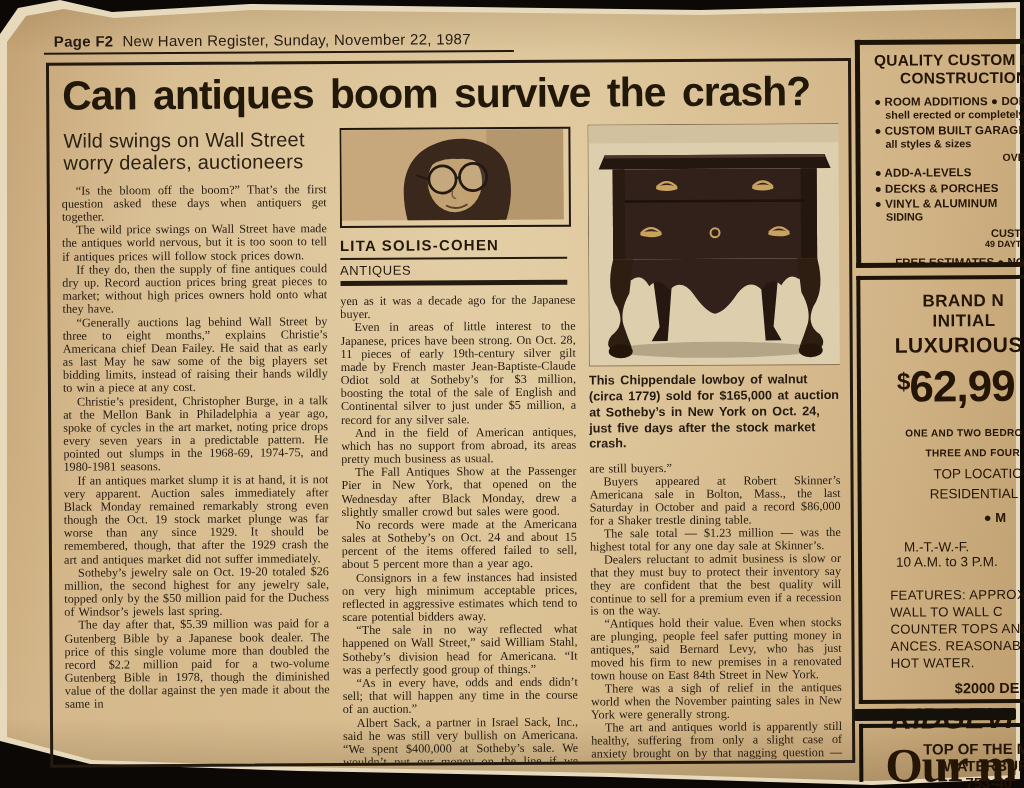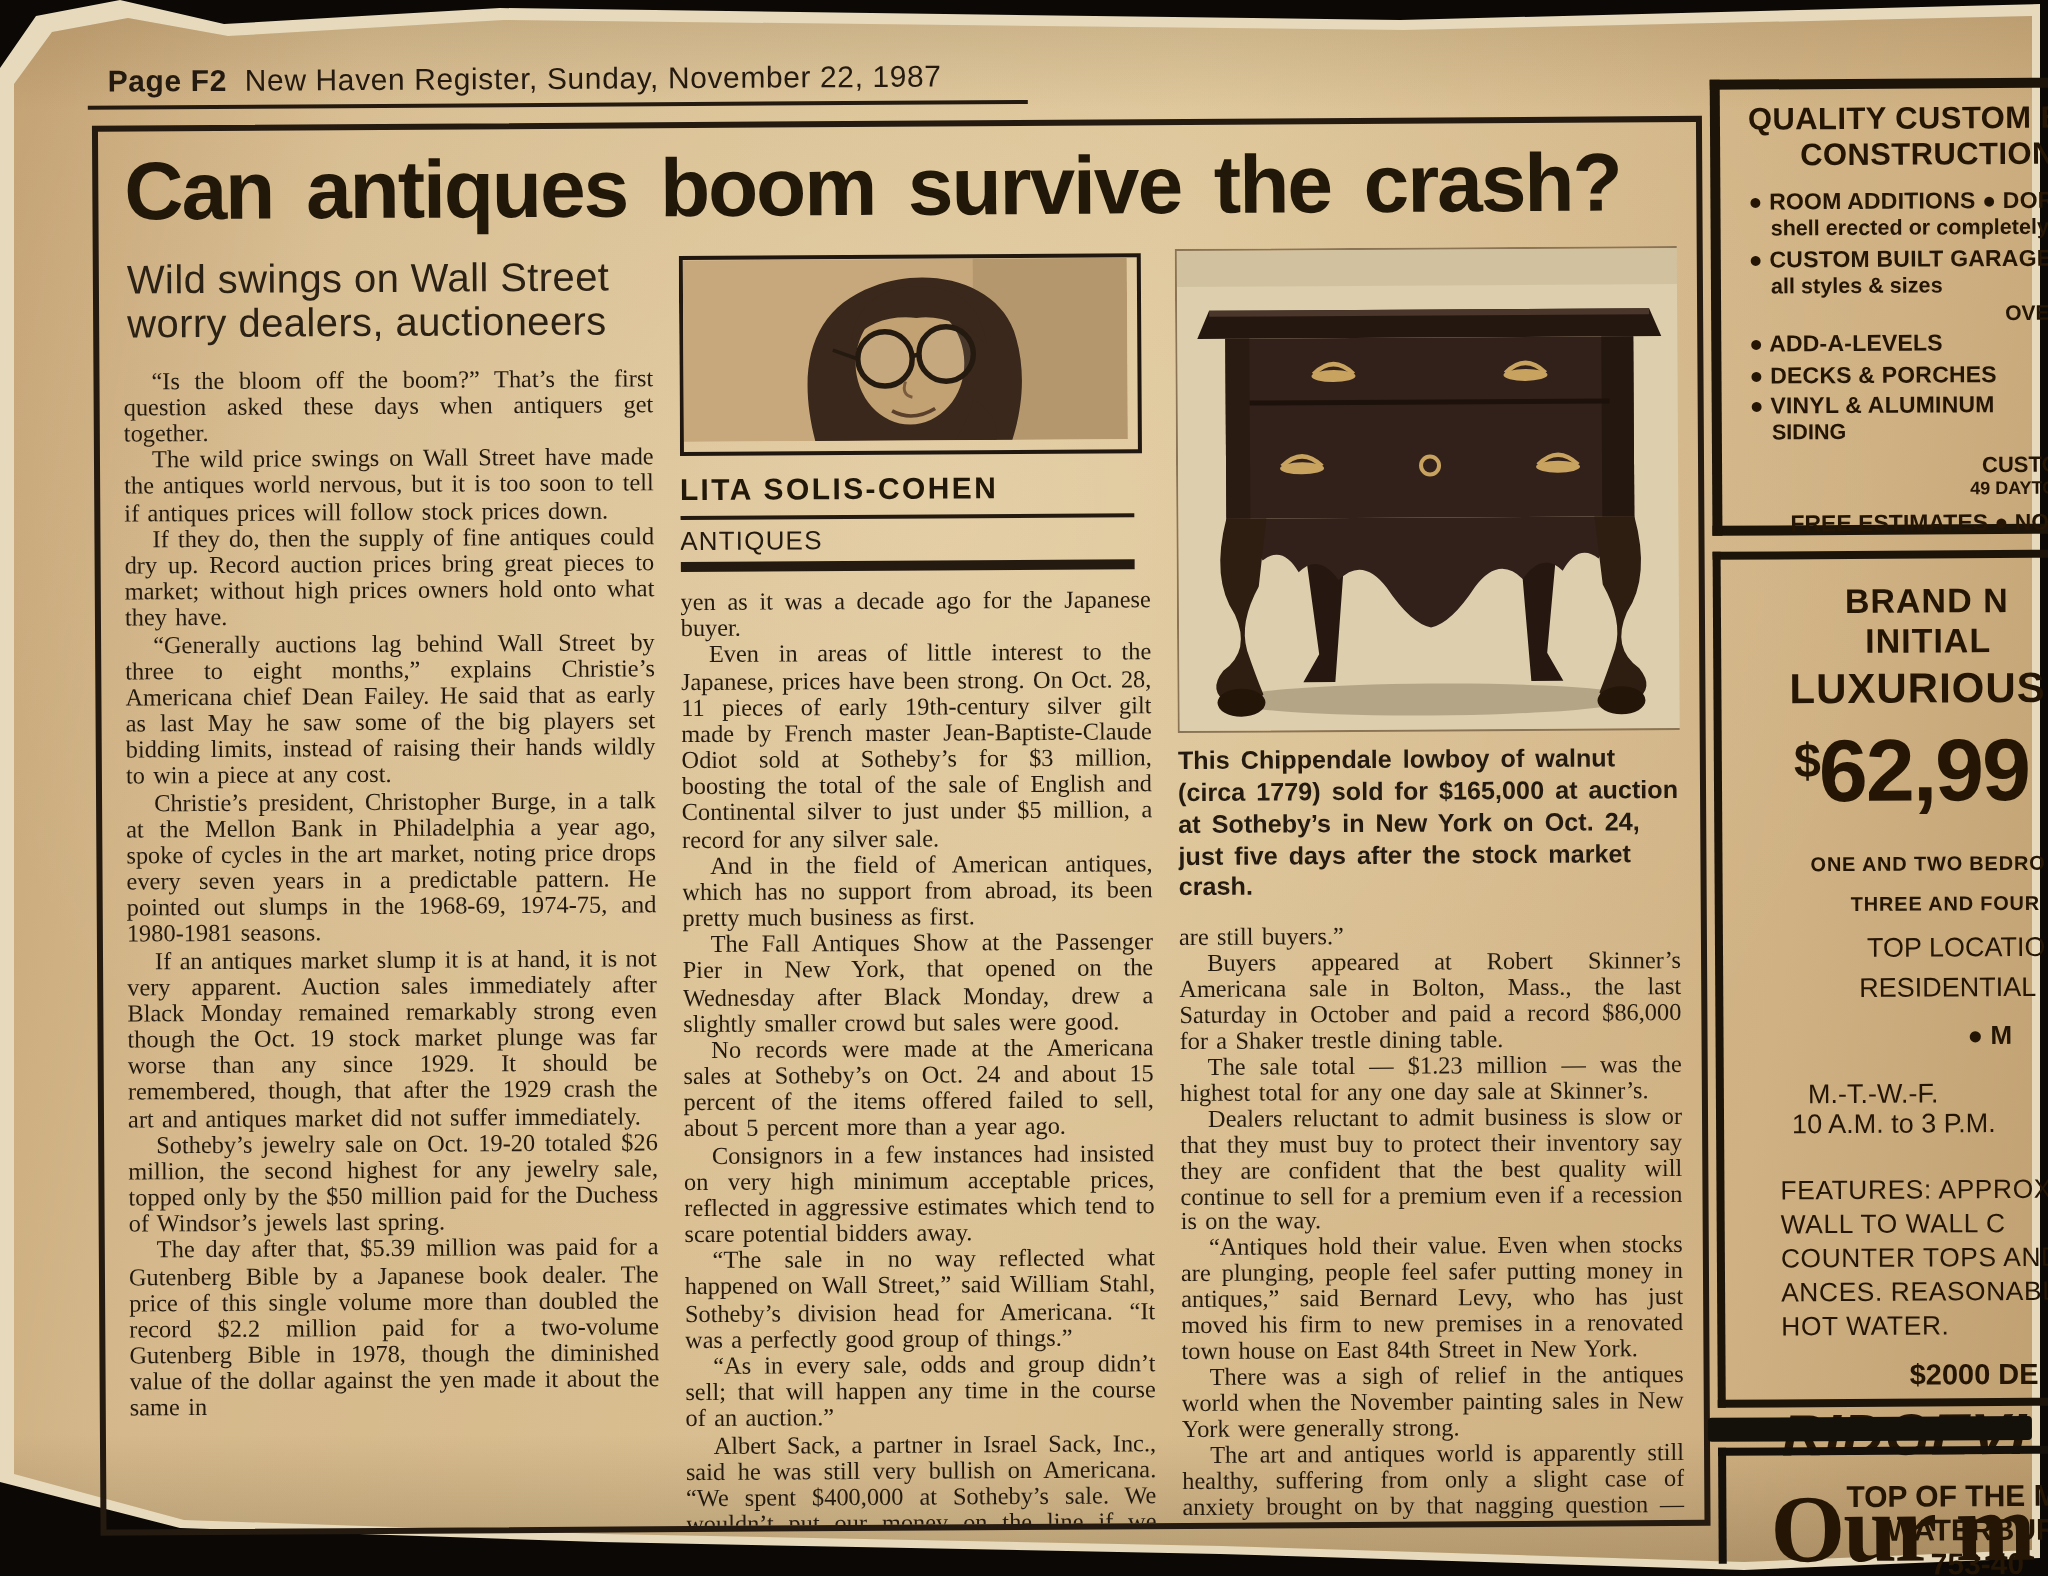--- a/index.html
+++ b/index.html
@@ -170,26 +170,26 @@
             <path d="M128,62 Q140,70 138,80 L120,80 Q126,70 128,62 Z" fill="#39281b"></path>
           </svg>
         </div>
         <div class="byline-name">LITA SOLIS-COHEN</div>
         <div class="rule-thin"></div>
         <div class="byline-sec">ANTIQUES</div>
         <div class="rule-thick"></div>
         <div class="body-txt cont">
             <p>yen as it was a decade ago for the Japanese buyer.</p>
             <p>Even in areas of little interest to the Japanese, prices have been strong. On Oct. 28, 11 pieces of early 19th-century silver gilt made by French master Jean-Baptiste-Claude Odiot sold at Sotheby’s for $3 million, boosting the total of the sale of English and Continental silver to just under $5 million, a record for any silver sale.</p>
-            <p>And in the field of American antiques, which has no support from abroad, its been pretty much business as first.</p>
+            <p>And in the field of American antiques, which has no support from abroad, its areas pretty much business as usual.</p>
             <p>The Fall Antiques Show at the Passenger Pier in New York, that opened on the Wednesday after Black Monday, drew a slightly smaller crowd but sales were good.</p>
             <p>No records were made at the Americana sales at Sotheby’s on Oct. 24 and about 15 percent of the items offered failed to sell, about 5 percent more than a year ago.</p>
             <p>Consignors in a few instances had insisted on very high minimum acceptable prices, reflected in aggressive estimates which tend to scare potential bidders away.</p>
             <p>“The sale in no way reflected what happened on Wall Street,” said William Stahl, Sotheby’s division head for Americana. “It was a perfectly good group of things.”</p>
-            <p>“As in every sale, odds and group didn’t sell; that will happen any time in the course of an auction.”</p>
+            <p>“As in every have, odds and ends didn’t sell; that will happen any time in the course of an auction.”</p>
             <p>Albert Sack, a partner in Israel Sack, Inc., said he was still very bullish on Americana. “We spent $400,000 at Sotheby’s sale. We wouldn’t put our money on the line if we didn’t think the market was broad and there</p>
           </div>
       </div>
 
       <div class="col c3">
         <div class="lowboy">
           <svg width="252" height="240" viewBox="0 0 252 240">
             <rect x="0" y="0" width="252" height="240" fill="#ddcfae"></rect>
             <rect x="0" y="0" width="252" height="18" fill="rgba(120,95,60,0.12)"></rect>
             <ellipse cx="126" cy="225" rx="102" ry="8" fill="rgba(90,70,45,0.30)"></ellipse>

